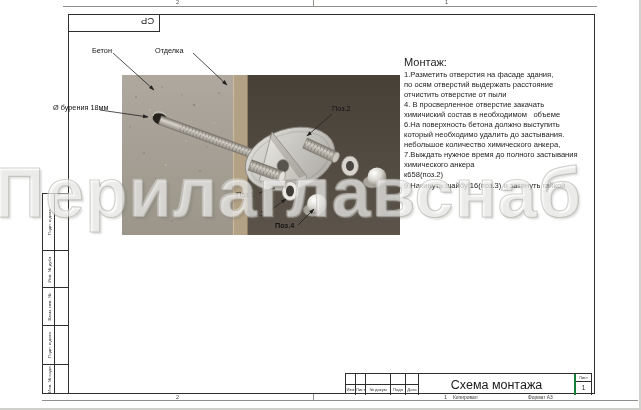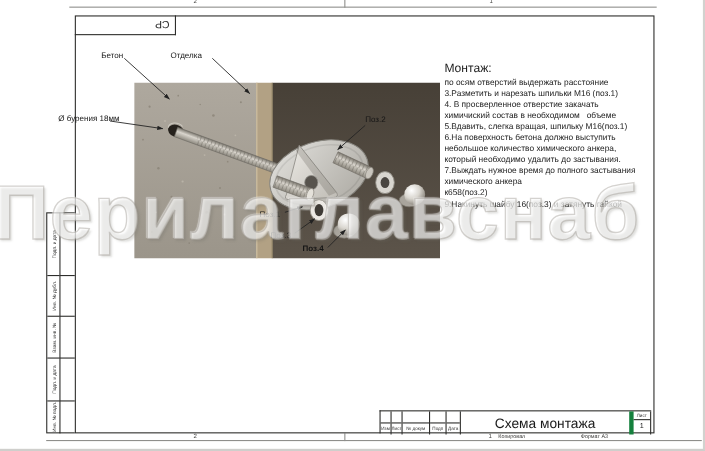--- a/index.html
+++ b/index.html
@@ -45,21 +45,21 @@
   .tb-cols{display:flex;height:21px;}
   .tb-col{border-right:1px solid #2e2e2c;box-sizing:border-box;height:21px;}
   .tb-col:nth-child(1){width:10px;}
   .tb-col:nth-child(2){width:10px;}
   .tb-col:nth-child(3){width:25px;}
   .tb-col:nth-child(4){width:15px;}
   .tb-col:nth-child(5){width:13px;}
   .tb-label{display:block;margin-top:10px;border-top:1px solid #2e2e2c;height:10px;
             line-height:10px;text-align:center;font-size:4.2px;color:#333;
             overflow:hidden;white-space:nowrap;}
-  .tb-title{width:157px;height:21px;border-right:4px solid #15803d;box-sizing:border-box;
+  .tb-title{width:157px;height:21px;border-right:2px solid #15803d;box-sizing:border-box;
             display:flex;align-items:center;justify-content:center;font-size:12.5px;color:#1a1a1a;}
   .tb-sheet{width:16px;height:21px;border-right:1px solid #2e2e2c;box-sizing:border-box;
             display:flex;flex-direction:column;}
   .tb-sheet-label{height:8px;border-bottom:1px solid #2e2e2c;box-sizing:border-box;
             font-size:4.2px;text-align:center;line-height:8px;color:#333;}
   .tb-sheet-num{flex:1;font-size:6.5px;text-align:center;line-height:12px;color:#1a1a1a;}
   .footer-txt{position:absolute;font-size:4.9px;color:#3a3a38;}
   
   .watermark{position:absolute;left:-6px;top:153px;width:660px;
              font-size:70px;font-weight:bold;letter-spacing:1px;white-space:nowrap;
@@ -247,28 +247,28 @@
   <div class="lbl lblz" style="left:155px;top:46px;">Отделка</div>
   <div class="lbl lblz" style="left:29px;top:103px;padding-left:24px;">Ø бурения 18мм</div>
   <div class="lbl lblz" style="left:332px;top:104px;">Поз.2</div>
   <div class="lbl lblz" style="left:236px;top:190px;">Поз.1</div>
   <div class="lbl lblz" style="left:246px;top:209px;">Поз.3</div>
   <div class="lbl lblz" style="left:275px;top:221px;font-weight:bold;">Поз.4</div>
 
   <div class="instr">
     <div class="instr-title">Монтаж:</div>
     <div>
+        <div class="instr-line">1.Разметить отверстия на фасаде здания,</div>
         <div class="instr-line">по осям отверстий выдержать расстояние</div>
-        <div class="instr-line">3.Разметить и нарезать шпильки М16 (поз.1)</div>
+        <div class="instr-line">отчистить отверстие от пыли</div>
         <div class="instr-line">4. В просверленное отверстие закачать</div>
         <div class="instr-line">химичиский состав в необходимом   объеме</div>
-        <div class="instr-line">5.Вдавить, слегка вращая, шпильку М16(поз.1)</div>
         <div class="instr-line">6.На поверхность бетона должно выступить</div>
+        <div class="instr-line">который необходимо удалить до застывания.</div>
         <div class="instr-line">небольшое количество химического анкера,</div>
-        <div class="instr-line">который необходимо удалить до застывания.</div>
         <div class="instr-line">7.Выждать нужное время до полного застывания</div>
         <div class="instr-line">химического анкера</div>
         <div class="instr-line">к658(поз.2)</div>
         <div class="instr-line">9.Накинуть шайбу 16(поз.3) и затянуть гайкой</div>
       </div>
   </div>
 
   <div class="tb">
     <div class="tb-cols">
         <div class="tb-col">

